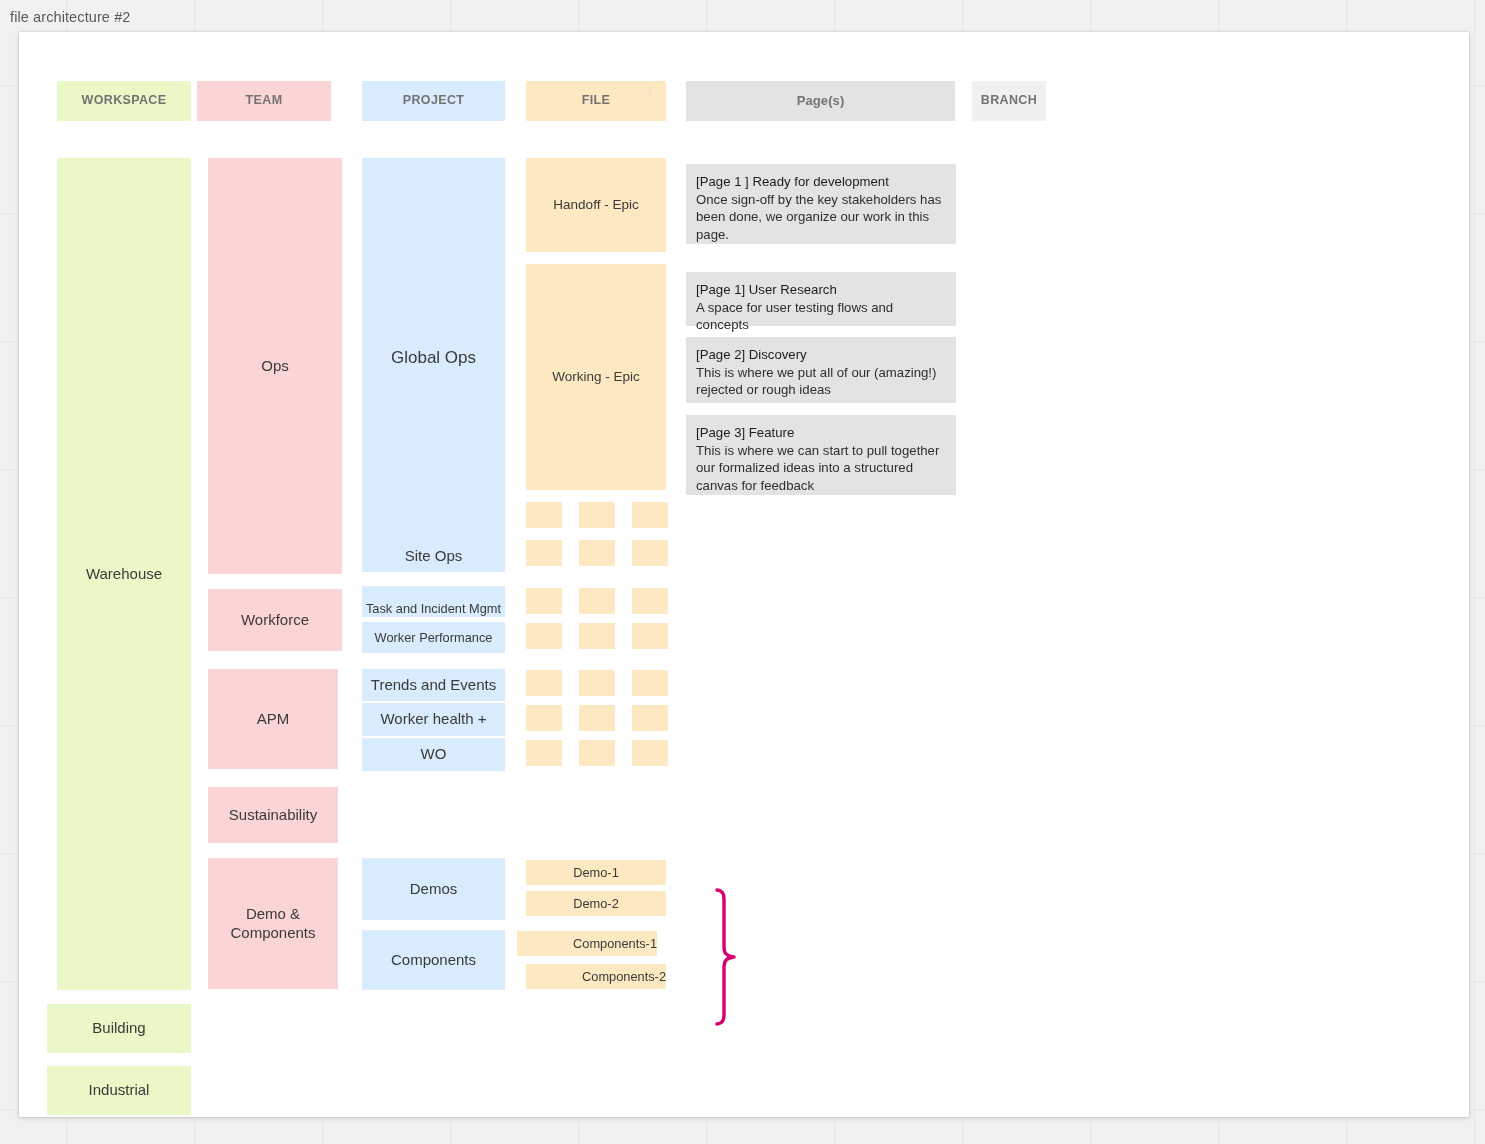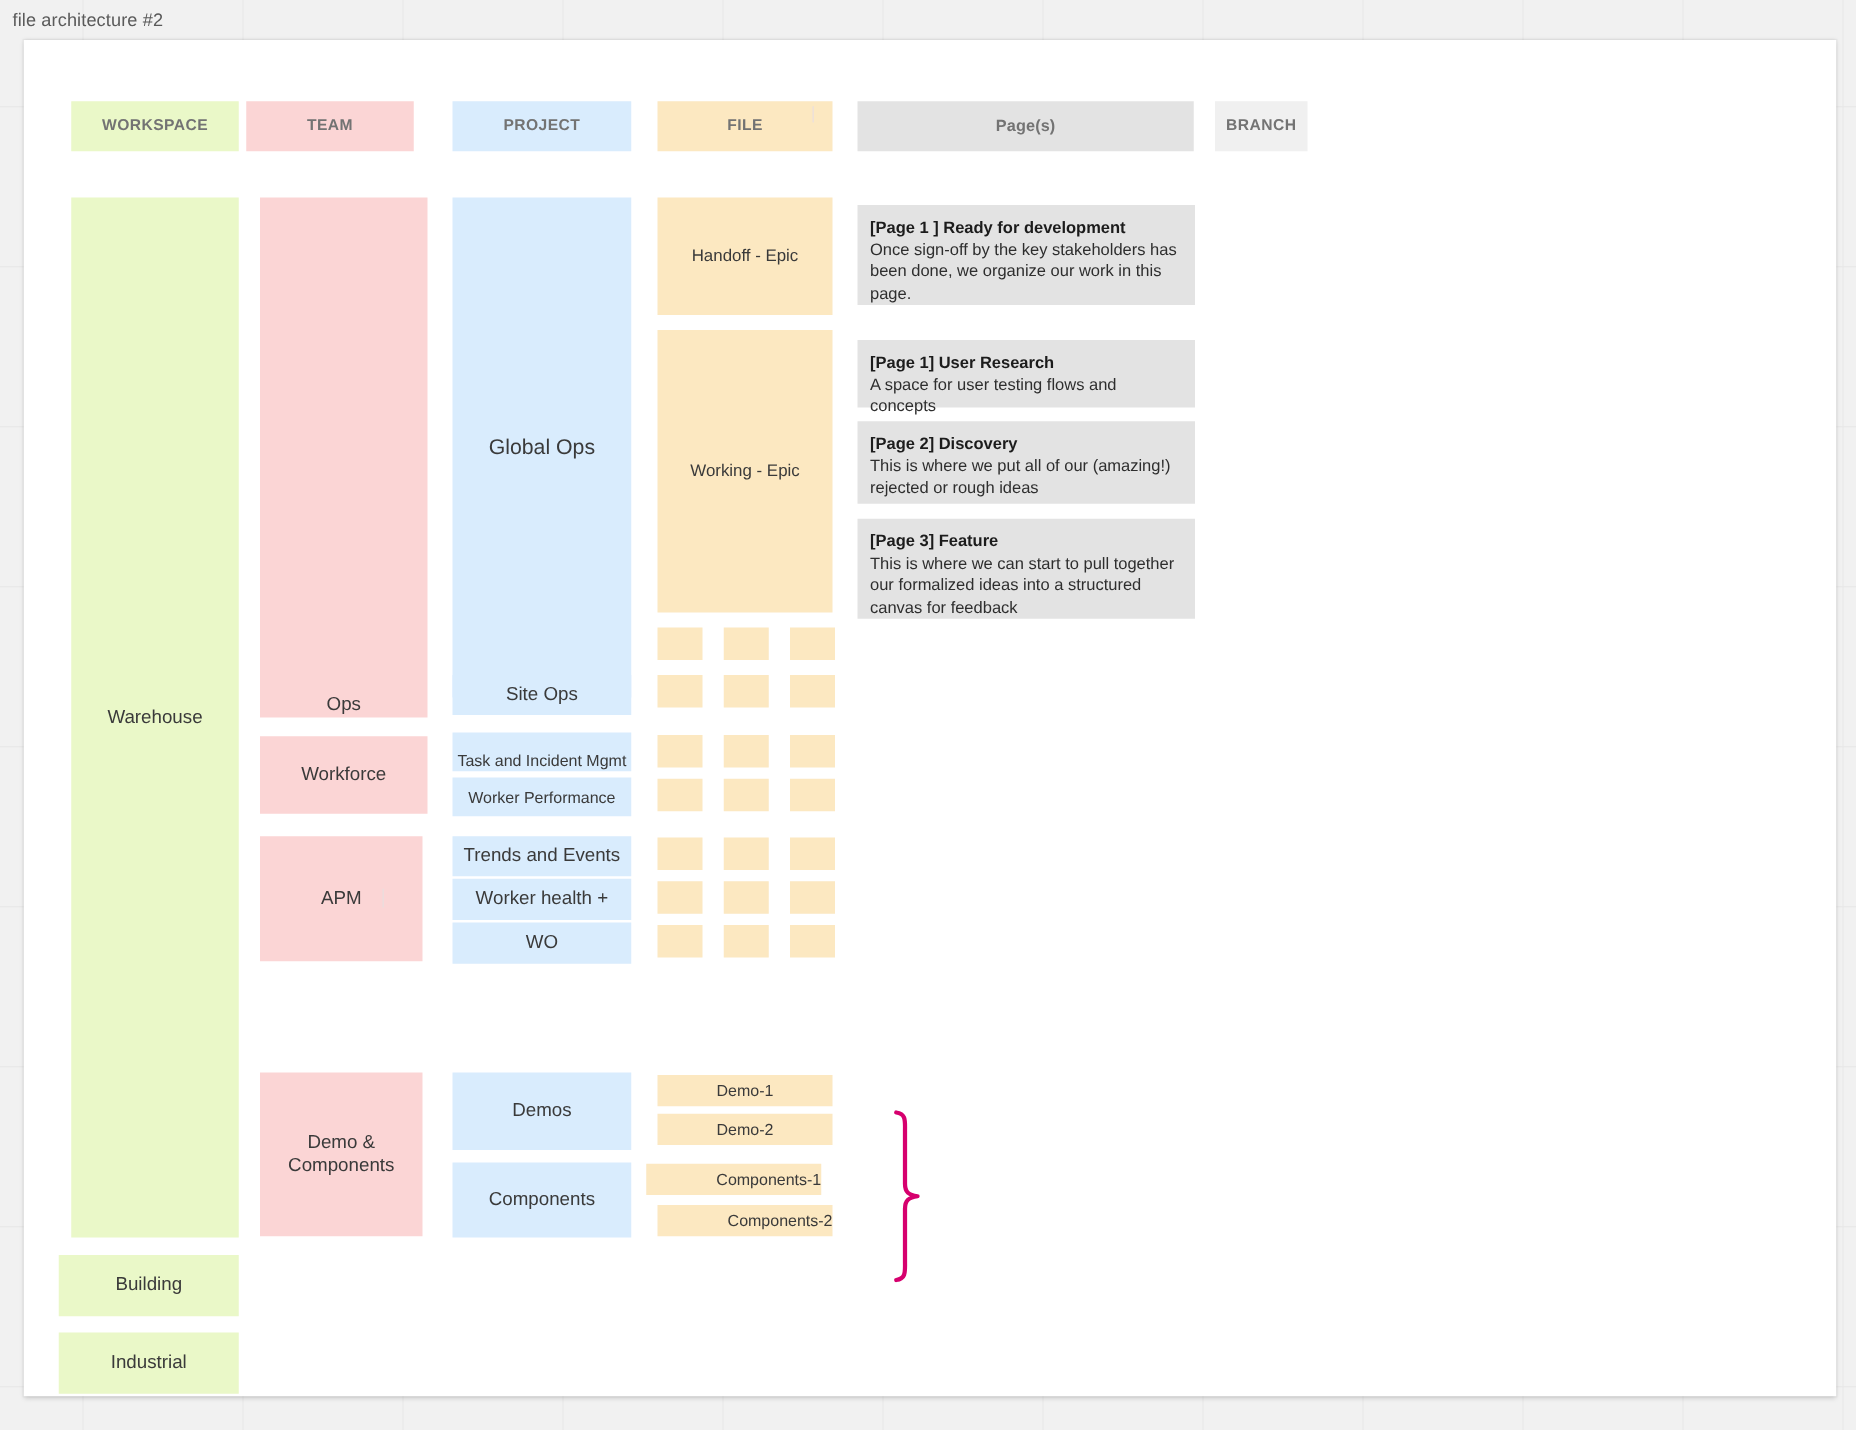--- a/index.html
+++ b/index.html
@@ -111,21 +111,21 @@
     position: absolute;
     box-sizing: border-box;
     background: #e3e3e3;
     padding: 9px 11px 9px 10px;
     font-size: 13.2px;
     line-height: 1.33;
     color: #2e2e2e;
     text-align: left;
   }
   .page-card b {
-    font-weight: bold;
+    font-weight: normal;
     color: #1c1c1c;
   }
 
   
   #brace {
     position: absolute;
     left: 688px;
     top: 855px;
     width: 34px;
     height: 140px;
@@ -168,33 +168,36 @@
     </div>
 
     <div class="node c-workspace t-md" style="left:28px; top:972px; width:144px; height:49px;">
       <span>Building</span>
     </div>
 
     <div class="node c-workspace t-md" style="left:28px; top:1034px; width:144px; height:49px;">
       <span>Industrial</span>
     </div>
 
-    <div class="node c-team t-md" style="left:189px; top:126px; width:134px; height:416px;align-items:flex-end;">
+    <div class="node c-team t-md" style="left:189px; top:126px; width:134px; height:416px;">
       <span>Ops</span>
     </div>
 
     <div class="node c-team t-md" style="left:189px; top:557px; width:134px; height:62px;">
       <span>Workforce</span>
     </div>
 
     <div class="node c-team t-md" style="left:189px; top:637px; width:130px; height:100px;">
       <span>APM</span>
     </div>
     <div class="tick" style="left:287px; top:679px; height:15px;"></div>
 
+    <div class="node c-team t-md" style="left:189px; top:755px; width:130px; height:56px;">
+      <span>Sustainability</span>
+    </div>
 
     <div class="node c-team t-md" style="left:189px; top:826px; width:130px; height:131px;">
       <span>Demo &amp; Components</span>
     </div>
 
     <div class="node c-project t-lg" style="left:343px; top:126px; width:143px; height:400px;">
       <span>Global Ops</span>
     </div>
 
     <div class="node c-project t-md" style="left:343px; top:508px; width:143px; height:32px;">

